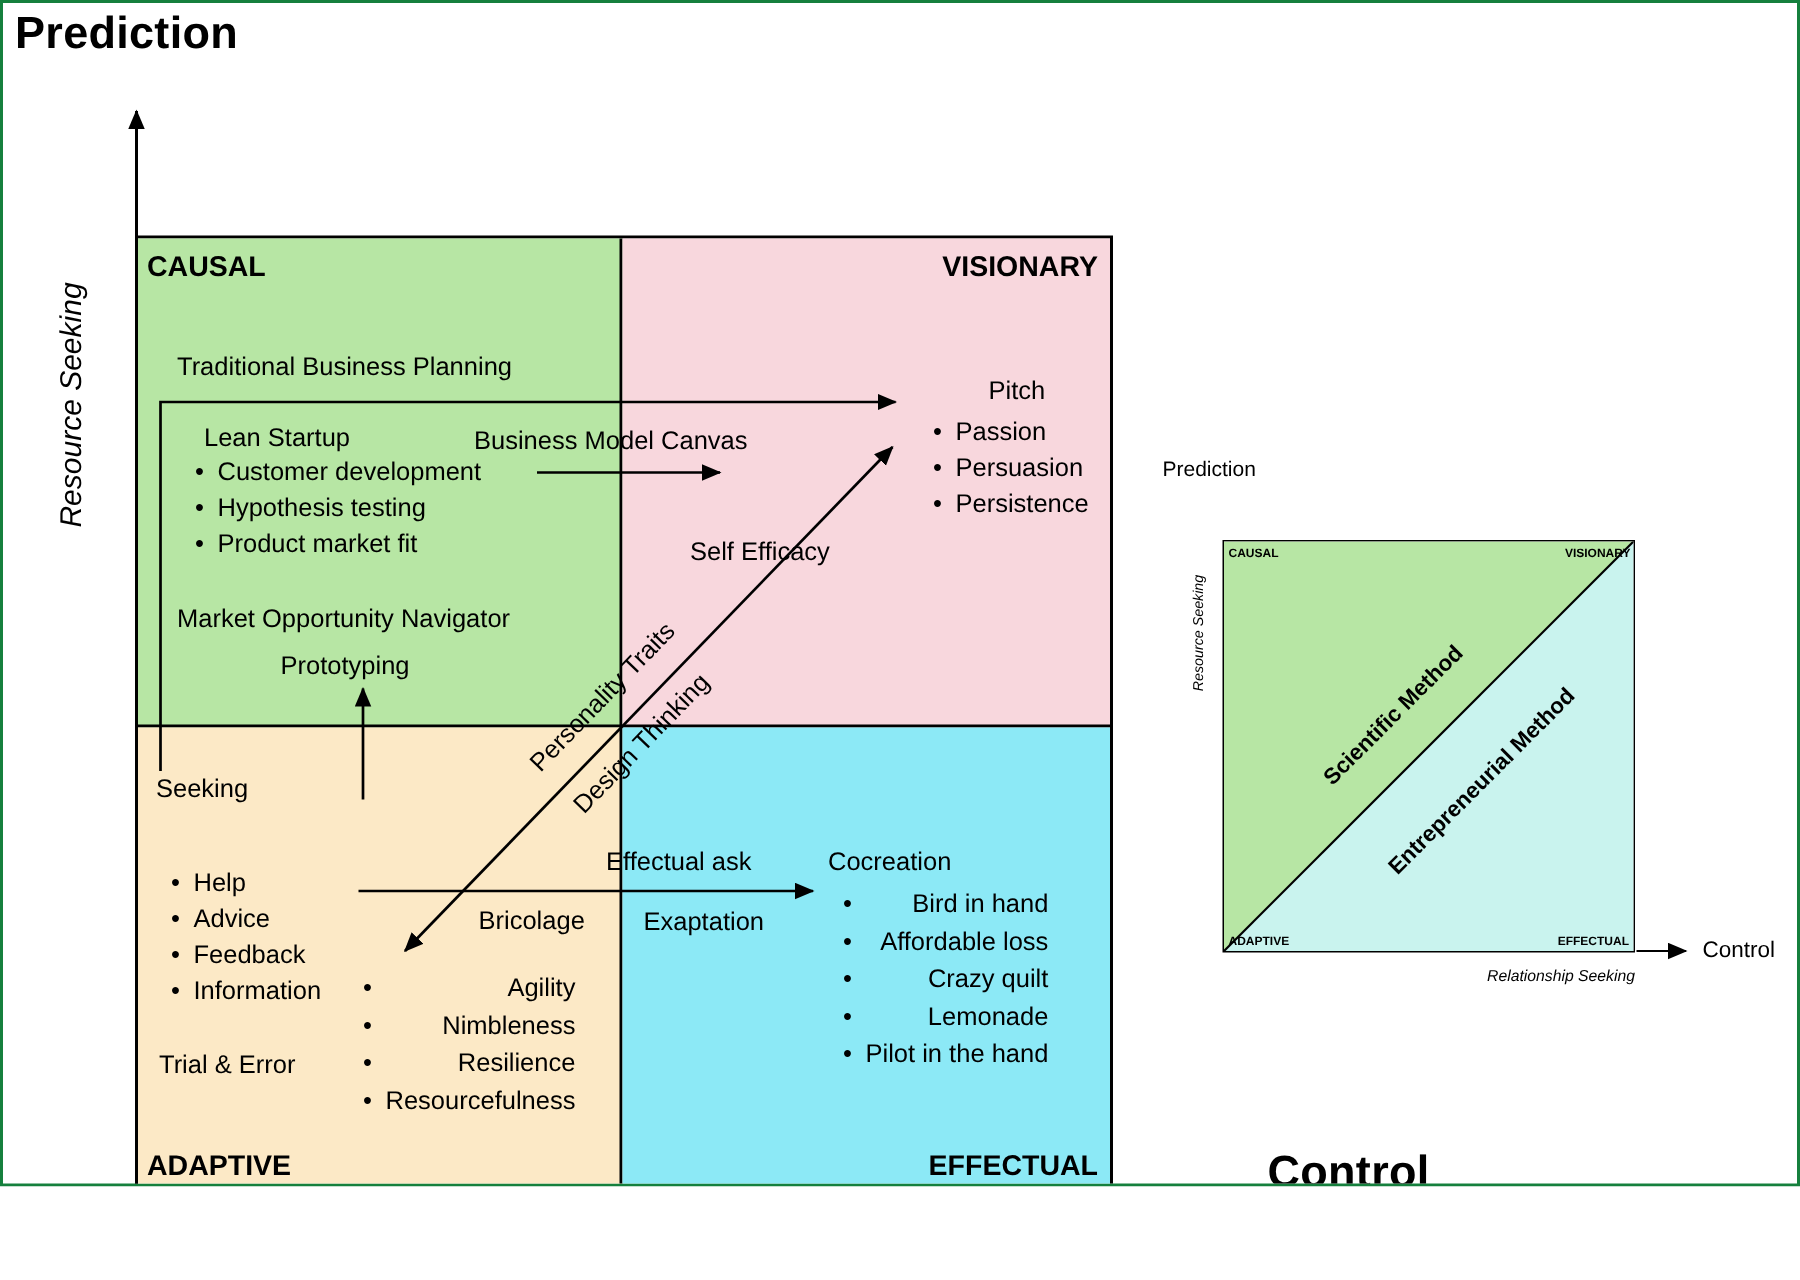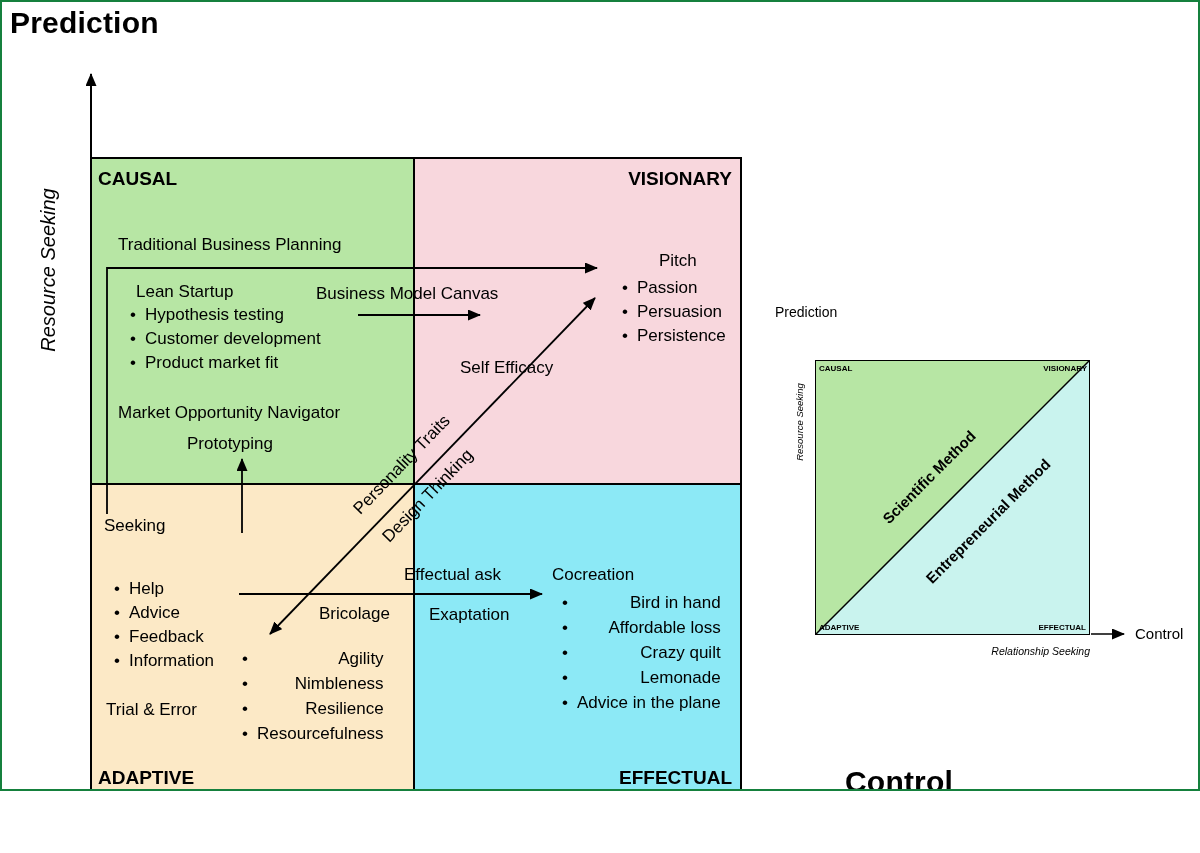--- a/index.html
+++ b/index.html
@@ -59,22 +59,22 @@
   <div class="t it" style="left:487px;top:809px;width:250px;text-align:center;font-size:20px;font-weight:700;">Relationship Seeking</div>
 
   <div class="t qlabel" style="left:96px;top:166px;">CAUSAL</div>
   <div class="t qlabel" style="left:560px;top:166px;width:170px;text-align:right;">VISIONARY</div>
   <div class="t qlabel" style="left:96px;top:765px;">ADAPTIVE</div>
   <div class="t qlabel" style="left:560px;top:765px;width:170px;text-align:right;">EFFECTUAL</div>
 
   <div class="t" style="left:116px;top:232px;">Traditional Business Planning</div>
   <div class="t" style="left:120px;top:279px;margin-left:14px;">Lean Startup</div>
   <div class="t list lh24" style="left:126px;top:301px;">
+    <div class="li">Customer development</div>
     <div class="li">Hypothesis testing</div>
-    <div class="li">Customer development</div>
     <div class="li">Product market fit</div>
   </div>
   <div class="t" style="left:314px;top:281px;text-align:right;">Business Model Canvas</div>
   <div class="t" style="left:116px;top:400px;">Market Opportunity Navigator</div>
   <div class="t" style="left:185px;top:431px;">Prototyping</div>
 
   <div class="t" style="left:609px;top:248px;margin-left:48px;">Pitch</div>
   <div class="t list lh24" style="left:618px;top:274px;">
     <div class="li">Passion</div>
     <div class="li">Persuasion</div>
@@ -102,21 +102,21 @@
     <div class="li">Resourcefulness</div>
   </div>
   <div class="t" style="left:104px;top:697px;">Trial &amp; Error</div>
 
   <div class="t" style="left:550px;top:562px;">Cocreation</div>
   <div class="t list lh25" style="left:558px;top:588px;">
     <div class="li">Bird in hand</div>
     <div class="li">Affordable loss</div>
     <div class="li">Crazy quilt</div>
     <div class="li">Lemonade</div>
-    <div class="li">Advice in the plane</div>
+    <div class="li">Pilot in the hand</div>
   </div>
 
   <div class="inset">
     <svg width="273" height="273" viewBox="0 0 273 273">
       <polygon points="0,0 273,0 0,273" fill="#b7e6a4"></polygon>
       <polygon points="273,0 273,273 0,273" fill="#c9f3ee"></polygon>
       <line x1="0" y1="273" x2="273" y2="0" stroke="#000" stroke-width="1.5"></line>
     </svg>
     <div class="inset-corner" style="left:3px;top:3px;">CAUSAL</div>
     <div class="inset-corner" style="right:2px;top:3px;">VISIONARY</div>

